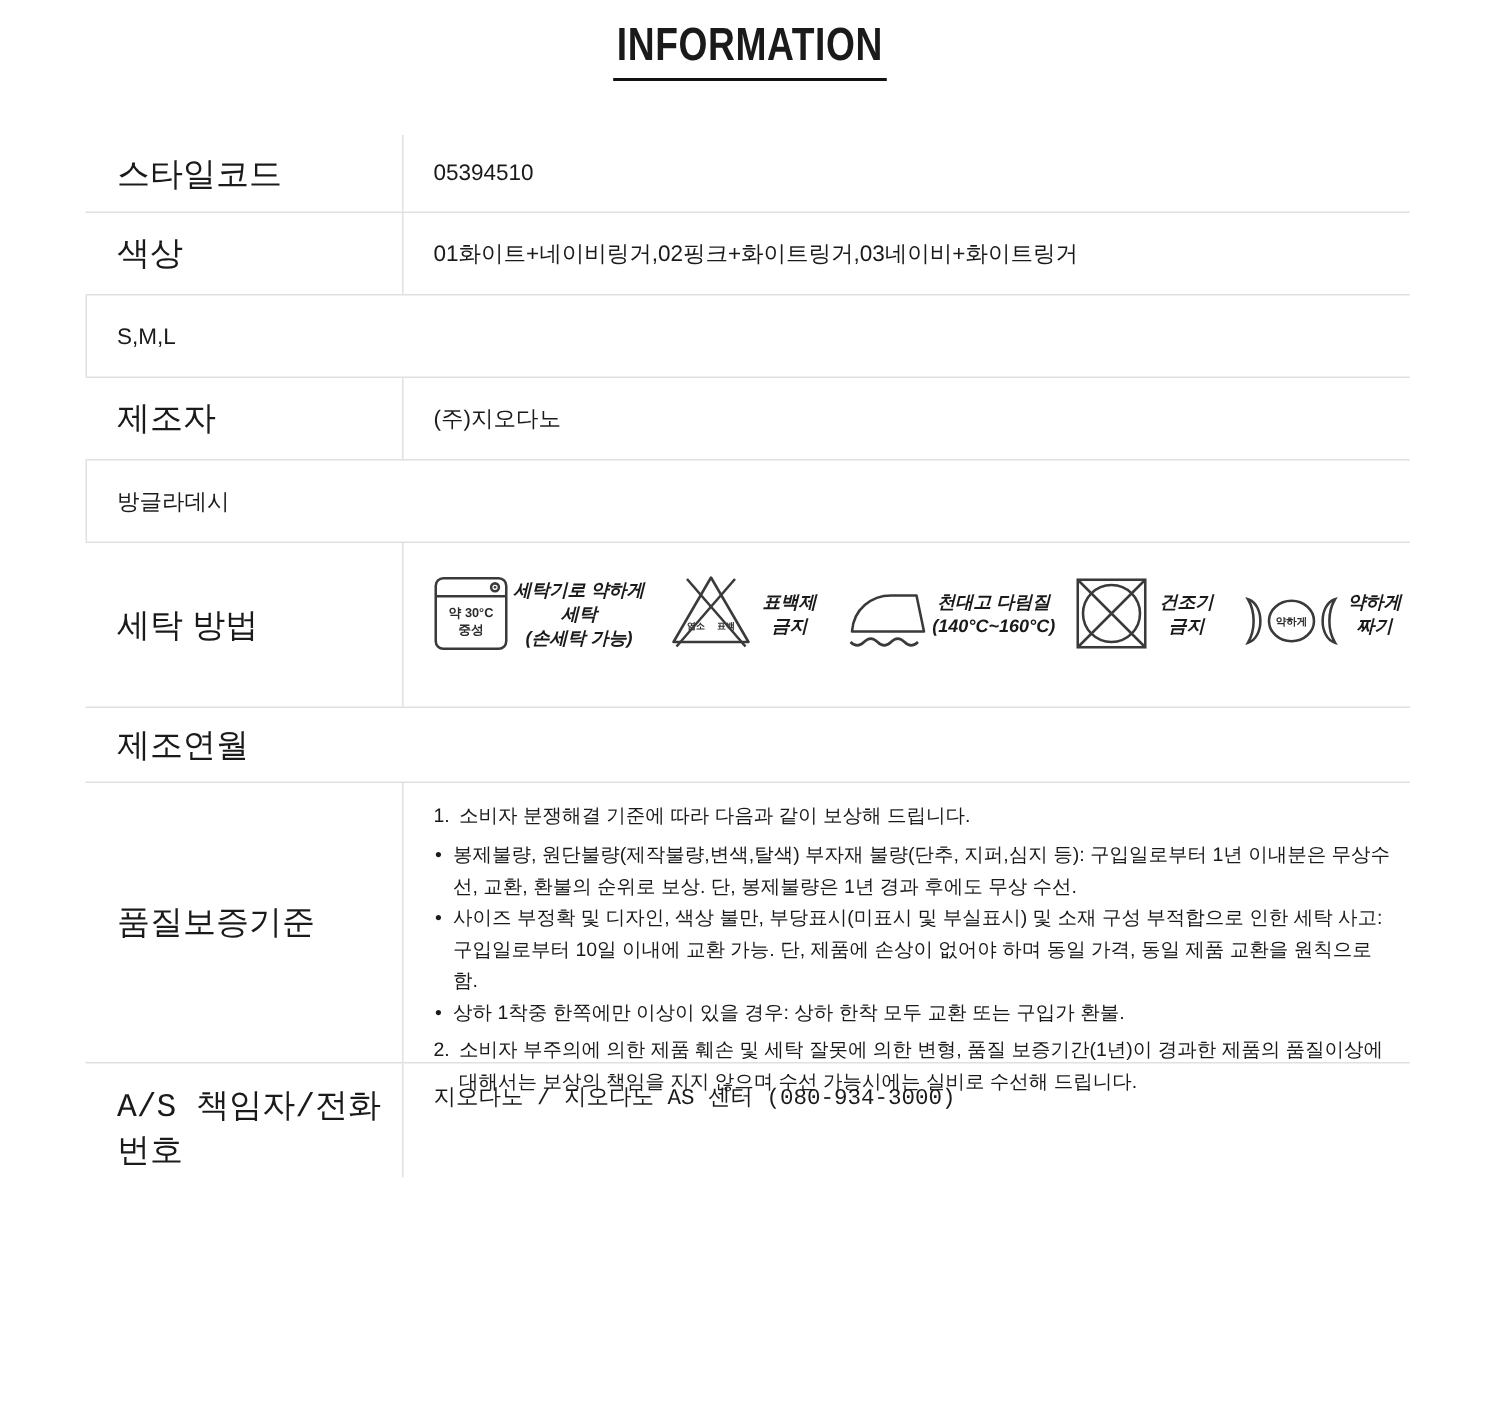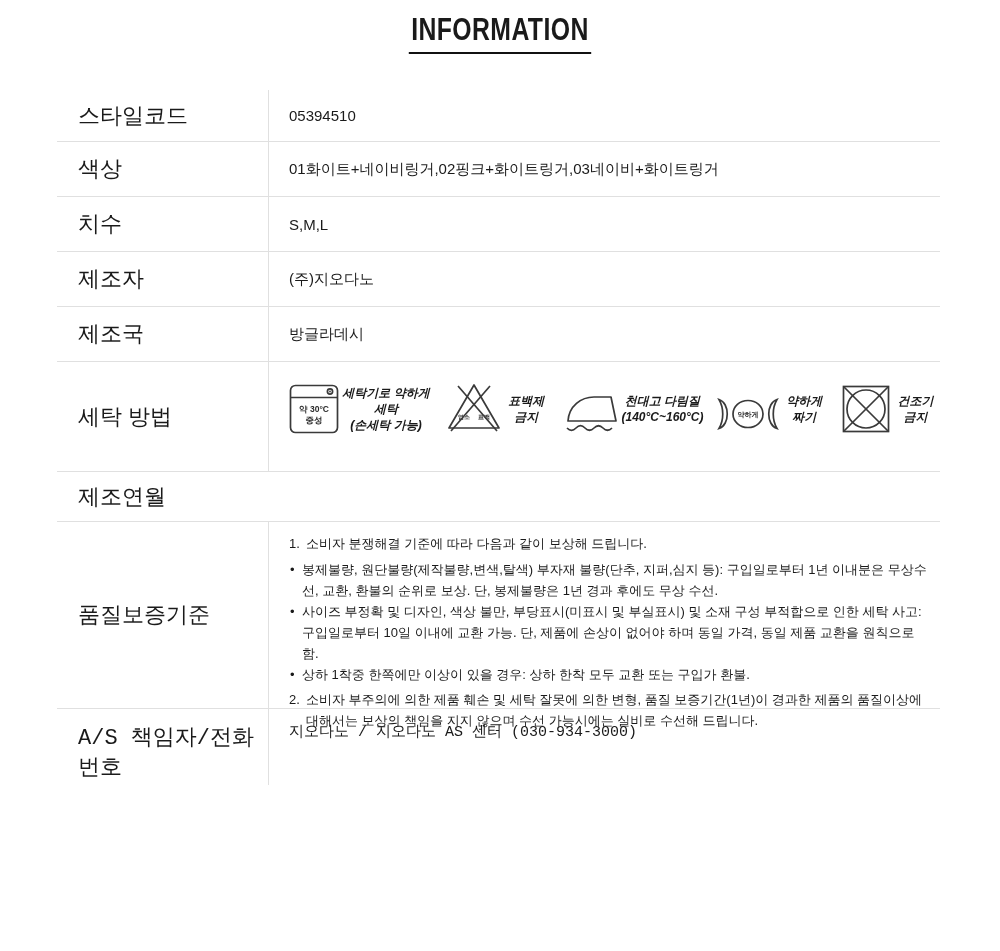--- a/index.html
+++ b/index.html
@@ -66,31 +66,29 @@
     <div class="cell-value">05394510</div>
   </div>
 
 
   <div class="row h-55">
     <div class="cell-label">색상</div>
     <div class="cell-value">01화이트+네이비링거,02핑크+화이트링거,03네이비+화이트링거</div>
   </div>
 
   <div class="row h-55">
-    <div class="cell-label">치수</div>
     <div class="cell-value">S,M,L</div>
   </div>
 
   <div class="row h-55">
     <div class="cell-label">제조자</div>
     <div class="cell-value">(주)지오다노</div>
   </div>
 
   <div class="row h-55">
-    <div class="cell-label">제조국</div>
     <div class="cell-value">방글라데시</div>
   </div>
 
   <div class="row h-110">
     <div class="cell-label">세탁 방법</div>
     <div class="cell-value care">
 
       <div class="care-item">
         <div class="care-icon-box">
           <svg width="50" height="50" viewBox="0 0 50 50">
@@ -132,44 +130,44 @@
           </svg>
         </div>
         <div class="care-caption">
           <span class="cap-line">천대고 다림질</span>
           <span class="cap-line">(140°C~160°C)</span>
         </div>
       </div>
 
       <div class="care-item">
         <div class="care-icon-box">
+          <svg width="50" height="50" viewBox="0 0 50 50">
+            <rect class="stroke" x="2.5" y="2.5" width="45" height="45"></rect>
+            <circle class="stroke" cx="25" cy="25" r="19"></circle>
+            <line class="stroke" x1="2.5" y1="2.5" x2="47.5" y2="47.5"></line>
+            <line class="stroke" x1="47.5" y1="2.5" x2="2.5" y2="47.5"></line>
+          </svg>
+        </div>
+        <div class="care-caption">
+          <span class="cap-line">건조기 금지</span>
+          <span class="cap-line"></span>
+        </div>
+      </div>
+
+      <div class="care-item">
+        <div class="care-icon-box">
           <svg width="64" height="40" viewBox="0 0 64 40">
             <path class="stroke" d="M3,5.5 C14,9 14,31 3,34.5 C8,26 8,14 3,5.5 Z" stroke-width="1.4"></path>
             <path class="stroke" d="M61,5.5 C50,9 50,31 61,34.5 C56,26 56,14 61,5.5 Z" stroke-width="1.4"></path>
             <ellipse class="stroke" cx="32" cy="20" rx="15" ry="13.5"></ellipse>
             <text x="32" y="22.5" font-size="7">약하게</text>
           </svg>
         </div>
         <div class="care-caption">
           <span class="cap-line">약하게 짜기</span>
-          <span class="cap-line"></span>
-        </div>
-      </div>
-
-      <div class="care-item">
-        <div class="care-icon-box">
-          <svg width="50" height="50" viewBox="0 0 50 50">
-            <rect class="stroke" x="2.5" y="2.5" width="45" height="45"></rect>
-            <circle class="stroke" cx="25" cy="25" r="19"></circle>
-            <line class="stroke" x1="2.5" y1="2.5" x2="47.5" y2="47.5"></line>
-            <line class="stroke" x1="47.5" y1="2.5" x2="2.5" y2="47.5"></line>
-          </svg>
-        </div>
-        <div class="care-caption">
-          <span class="cap-line">건조기 금지</span>
           <span class="cap-line"></span>
         </div>
       </div>
 
     </div>
   </div>
 
   <div class="row h-50">
     <div class="cell-label">제조연월</div>
   </div>
@@ -195,16 +193,16 @@
       </div>
       <div class="w-num w-item2">
         <span class="marker">2.</span>
         <span>소비자 부주의에 의한 제품 훼손 및 세탁 잘못에 의한 변형, 품질 보증기간(1년)이 경과한 제품의 품질이상에 대해서는 보상의 책임을 지지 않으며 수선 가능시에는 실비로 수선해 드립니다.</span>
       </div>
     </div>
   </div>
 
   <div class="row h-76 last top-align">
     <div class="cell-label">A/S 책임자/전화번호</div>
-    <div class="cell-value">지오다노 / 지오다노 AS 센터 (030-934-3000)</div>
+    <div class="cell-value">지오다노 / 지오다노 AS 센터 (080-934-3000)</div>
   </div>
 
 </div>
 
 </body></html>

